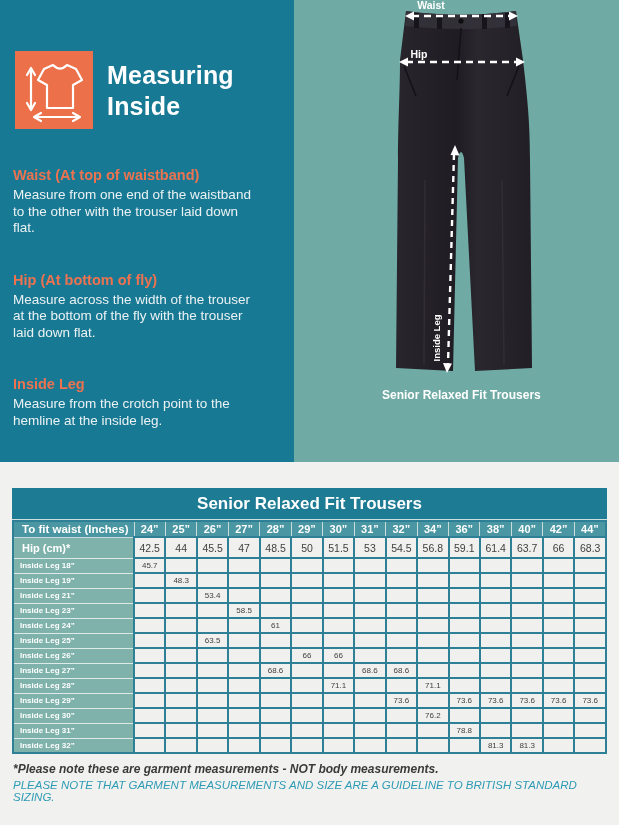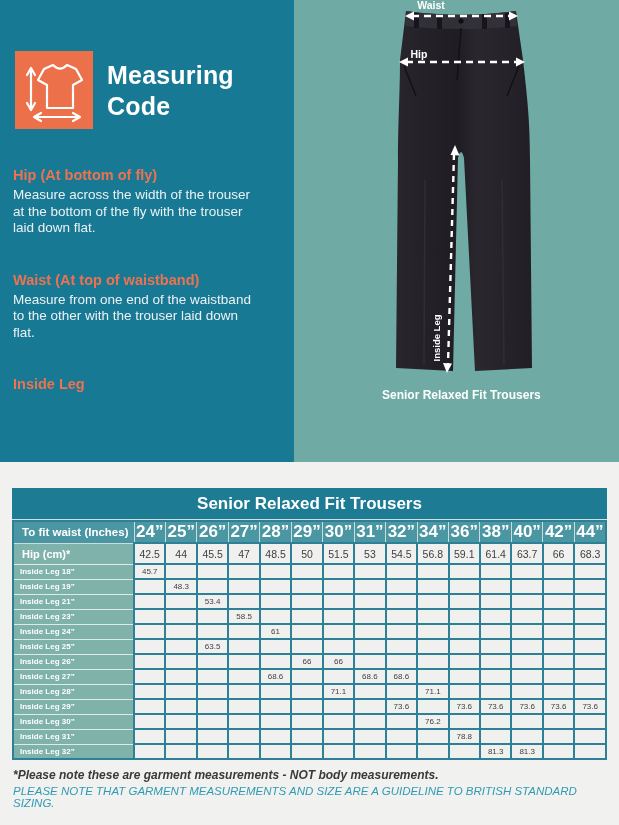--- a/index.html
+++ b/index.html
@@ -43,21 +43,21 @@
   }
   table.size-chart {
     width: 595px; table-layout: fixed; border-collapse: collapse;
     border: 2px solid #2D8096;
   }
   .size-chart th {
     background: #4A96A2; color: #FFFFFF; font-weight: bold;
     border: 1px solid #C9DEDB; height: 16px;
   }
   .size-chart th.corner { font-size: 11.5px; text-align: left; padding-left: 8px; }
-  .size-chart th.size { font-size: 17px; text-align: center; }
+  .size-chart th.size { font-size: 11px; text-align: center; }
   .size-chart td.label {
     background: #7FB2AB; color: #FFFFFF; font-weight: bold; text-align: left;
     padding-left: 8px; border-top: 1px solid #DCEBE8; border-bottom: 1px solid #DCEBE8;
     border-right: 2px solid #2D8096;
   }
   .size-chart tr.measure td.label { font-size: 11px; }
   .size-chart tr.leg td.label { font-size: 8px; padding-left: 6px; }
   .size-chart td.val {
     background: #F0F0EE; color: #3F3F3F; text-align: center;
     border: 2px solid #2D8096;
@@ -89,38 +89,40 @@
             <path d="M12 24 L16 17 L20 24"></path>
             <path d="M12 52 L16 59 L20 52"></path>
 
             <line x1="22" y1="66" x2="62" y2="66"></line>
             <path d="M26 62 L19 66 L26 70"></path>
             <path d="M58 62 L65 66 L58 70"></path>
           </g>
         </svg>
       </div>
       <h1 class="hero-title">Measuring
-Code</h1>
+Inside</h1>
     </div>
 
     <div class="sections">
+      <div class="section">
+        <div class="section-heading">Waist (At top of waistband)</div>
+        <div class="section-body">Measure from one end of the waistband
+to the other with the trouser laid down
+flat.</div>
+      </div>
       <div class="section">
         <div class="section-heading">Hip (At bottom of fly)</div>
         <div class="section-body">Measure across the width of the trouser
 at the bottom of the fly with the trouser
 laid down flat.</div>
       </div>
       <div class="section">
-        <div class="section-heading">Waist (At top of waistband)</div>
-        <div class="section-body">Measure from one end of the waistband
-to the other with the trouser laid down
-flat.</div>
-      </div>
-      <div class="section">
         <div class="section-heading">Inside Leg</div>
+        <div class="section-body">Measure from the crotch point to the
+hemline at the inside leg.</div>
       </div>
     </div>
   </div>
 
   <div class="panel-right">
     <svg width="312" height="462" viewBox="0 0 312 462">
       <defs>
         <linearGradient id="trouserShade" x1="0" y1="0" x2="1" y2="0">
           <stop offset="0" stop-color="#28262C"></stop>
           <stop offset="0.45" stop-color="#1F1D23"></stop>

